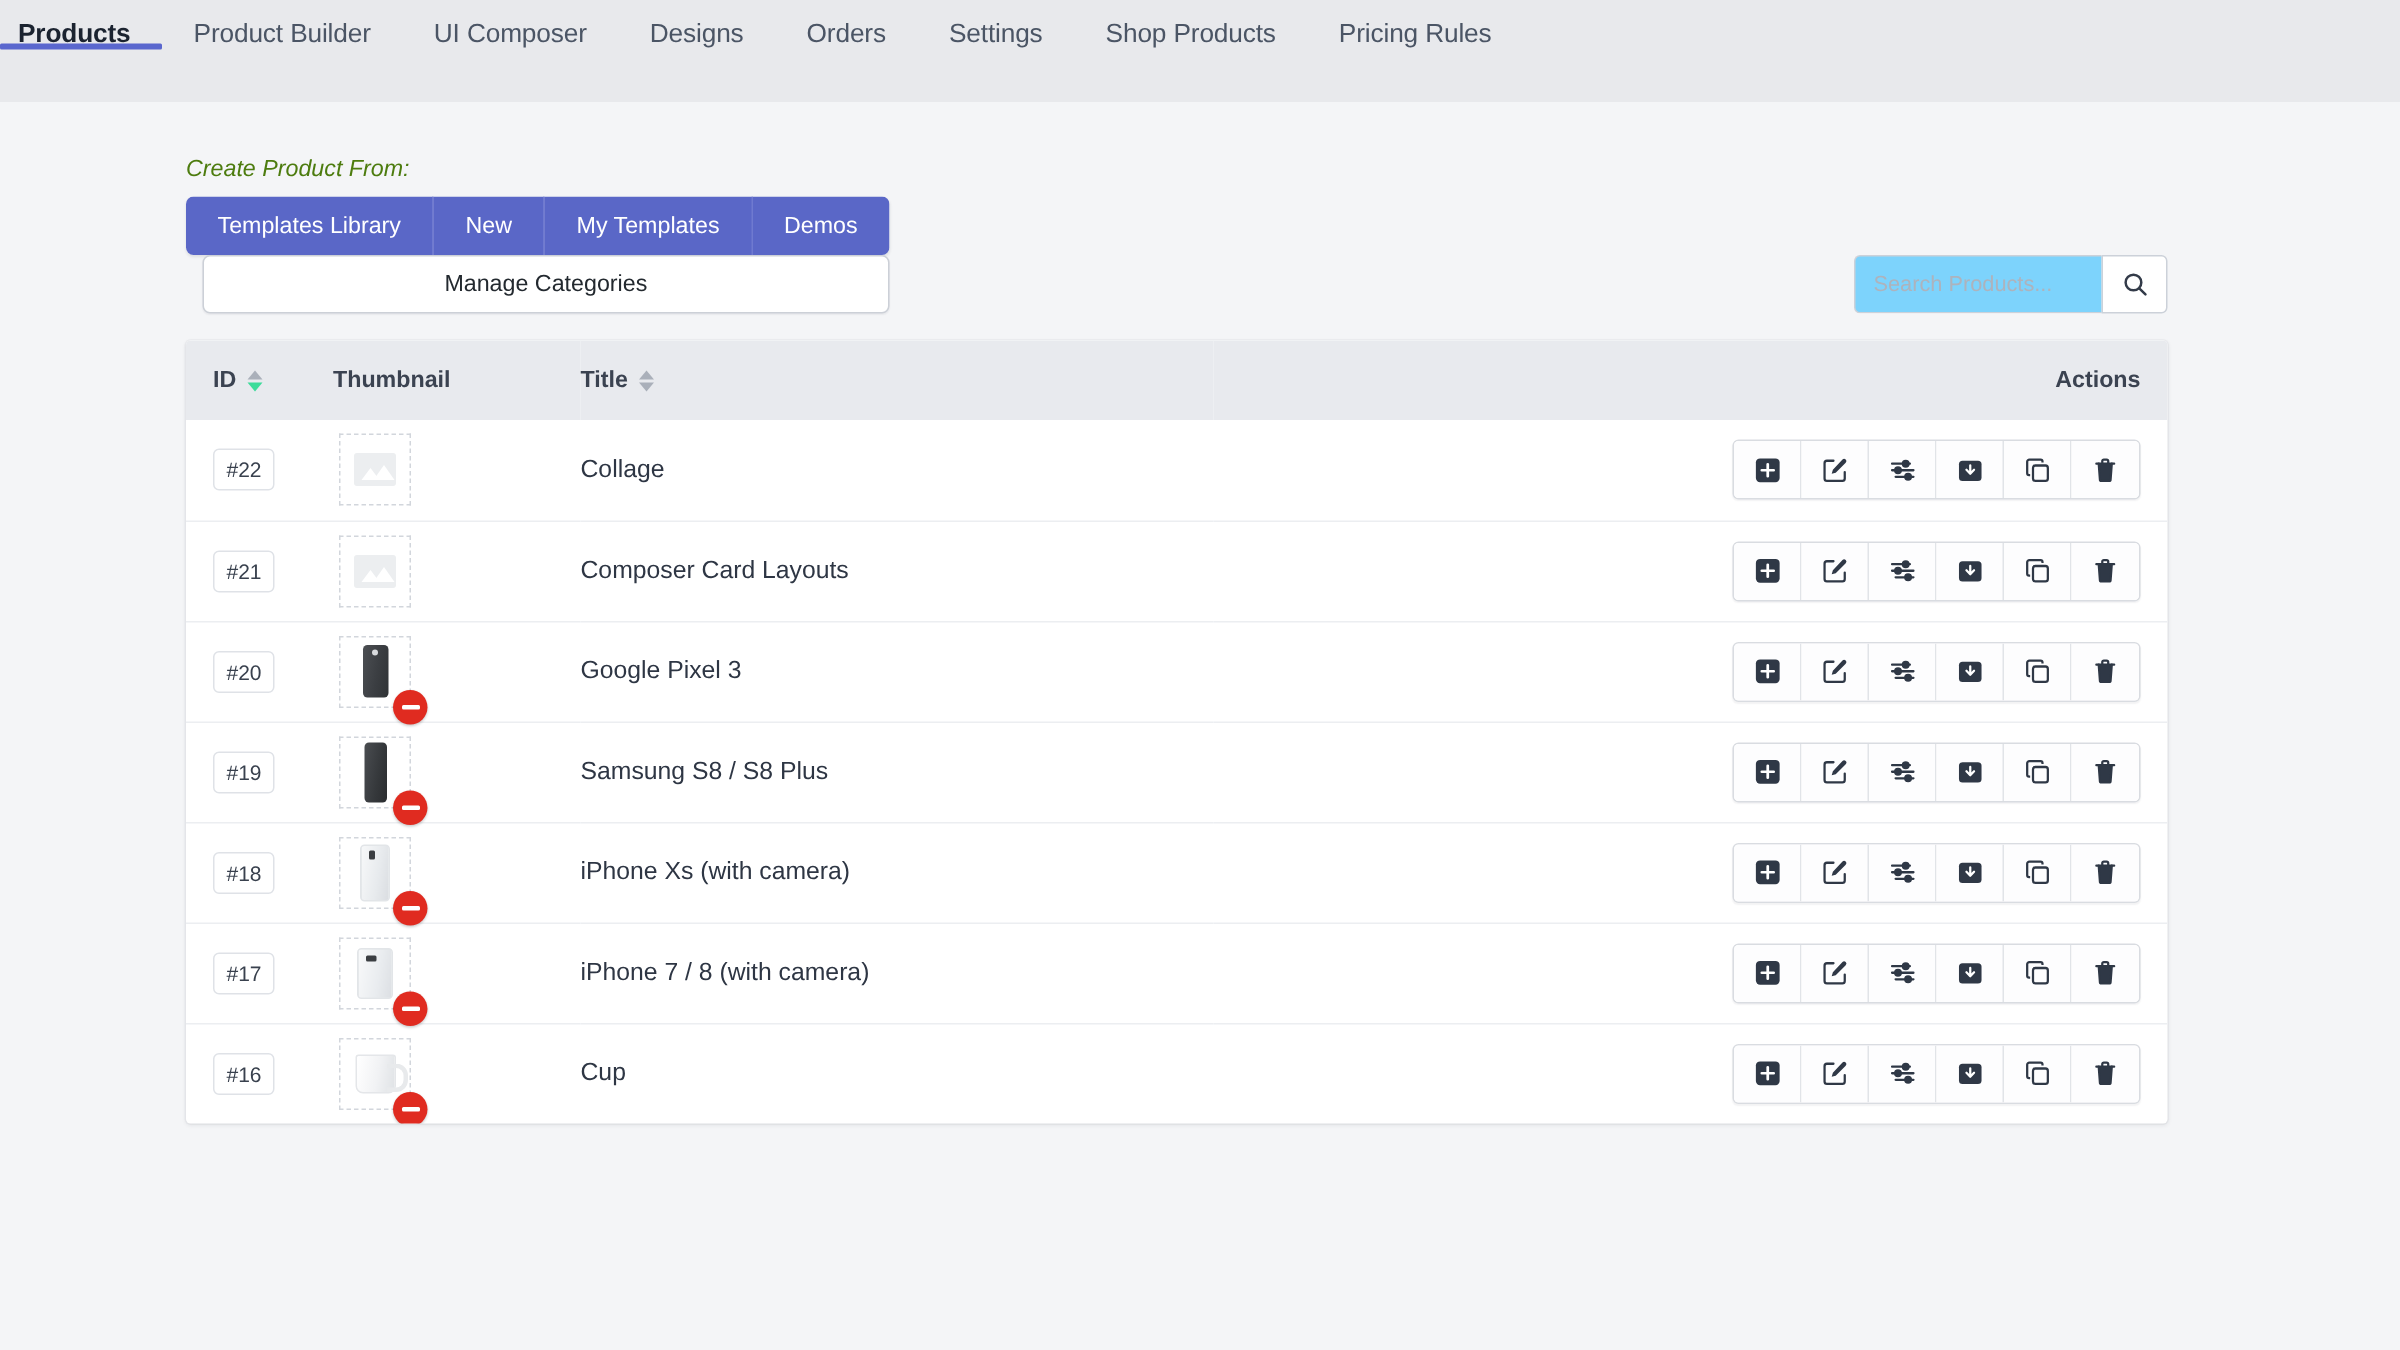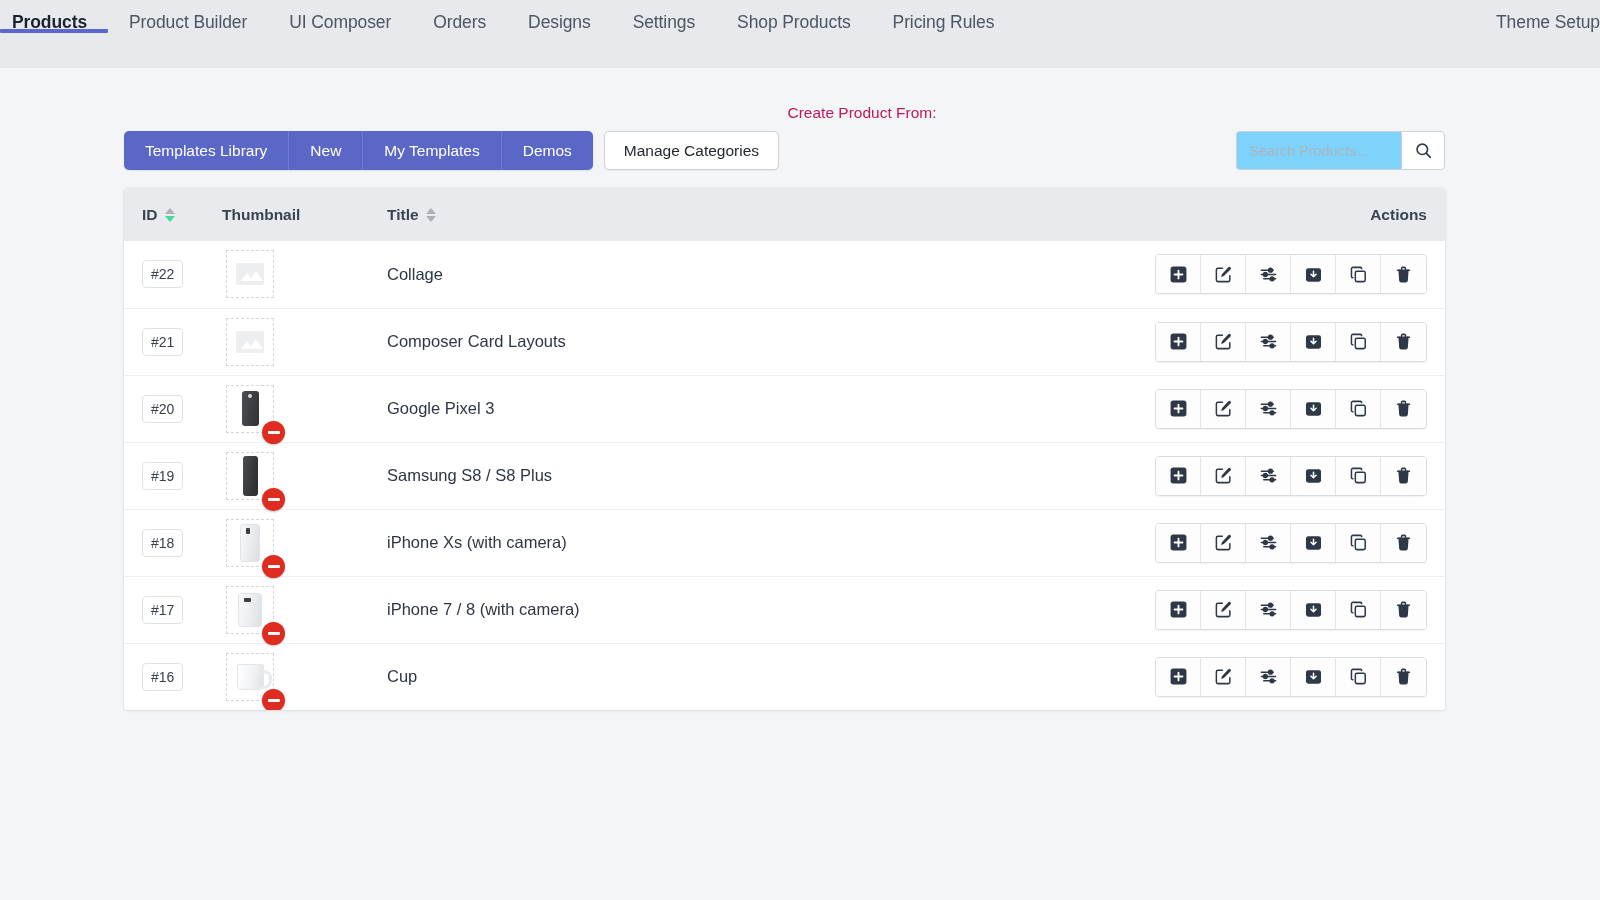--- a/index.html
+++ b/index.html
@@ -57,27 +57,28 @@
   .page {
     padding: 36px 0 0 124px;
   }
   .toolbar-row {
     display: flex;
     align-items: flex-end;
     width: 1321px;
   }
   .create-label {
     font-size: 15.5px;
-    color: #be185d;
+    font-style: italic;
+    color: #4d7c0f;
     margin-bottom: 9px;
     display: block;
-    text-align: center;
   }
   .btn-row {
     display: flex;
+    flex-direction: column;
   }
   .btn-group {
     display: flex;
     border-radius: 5px;
     overflow: hidden;
     box-shadow: 0 1px 2px rgba(20,25,40,.10);
   }
   .btn-primary {
     background: #5a67c7;
     color: #ffffff;
@@ -309,39 +310,36 @@
       <div class="nav-item active">
         <span>Products</span>
       </div>
       <div class="nav-item">
         <span>Product Builder</span>
       </div>
       <div class="nav-item">
         <span>UI Composer</span>
       </div>
       <div class="nav-item">
+        <span>Designs</span>
+      </div>
+      <div class="nav-item">
         <span>Orders</span>
-      </div>
-      <div class="nav-item">
-        <span>Designs</span>
       </div>
       <div class="nav-item">
         <span>Settings</span>
       </div>
       <div class="nav-item">
         <span>Shop Products</span>
       </div>
       <div class="nav-item">
         <span>Pricing Rules</span>
       </div>
     </div>
   <div class="nav-right" id="nav-right">
-      <div class="nav-item">
-        <span>Theme Setup</span>
-      </div>
     </div>
 </div>
 
 <div class="page">
 
   <div>
     <span class="create-label">Create Product From:</span>
 
     <div class="toolbar-row">
       <div class="btn-row">

